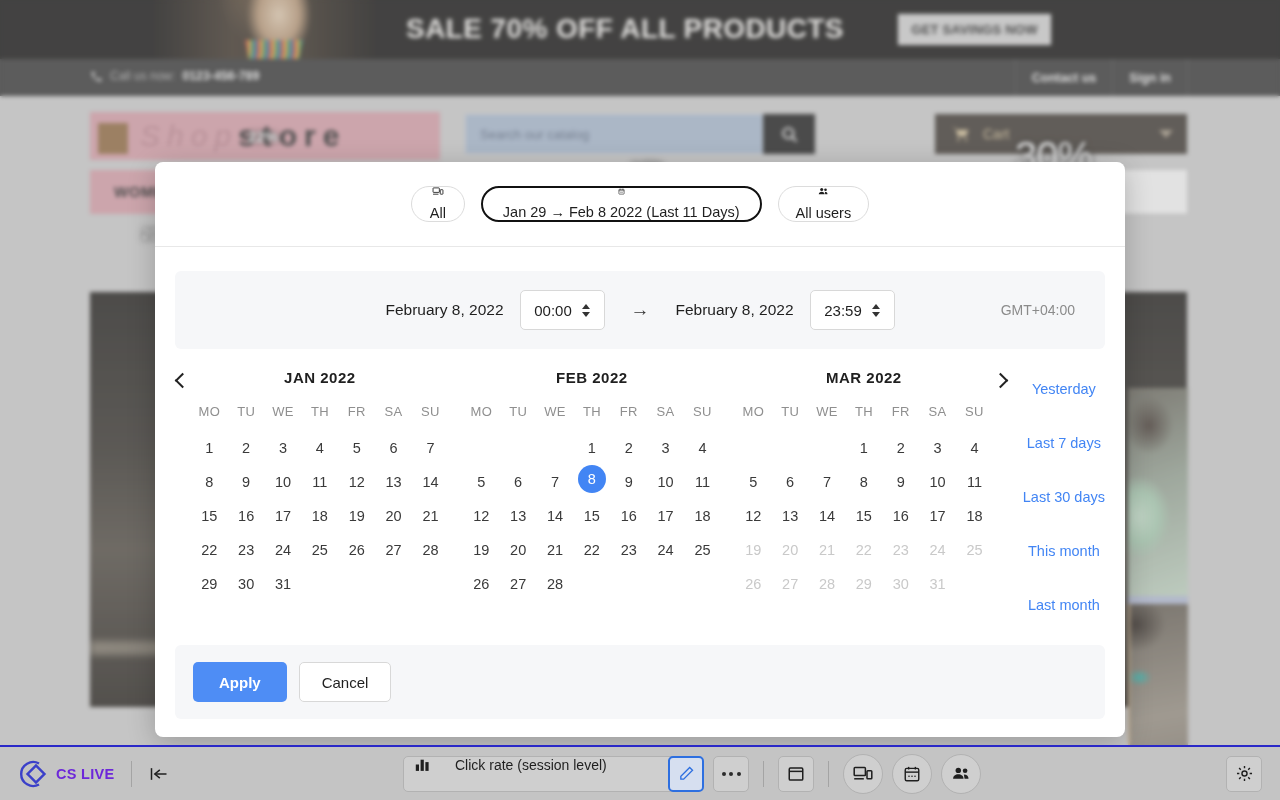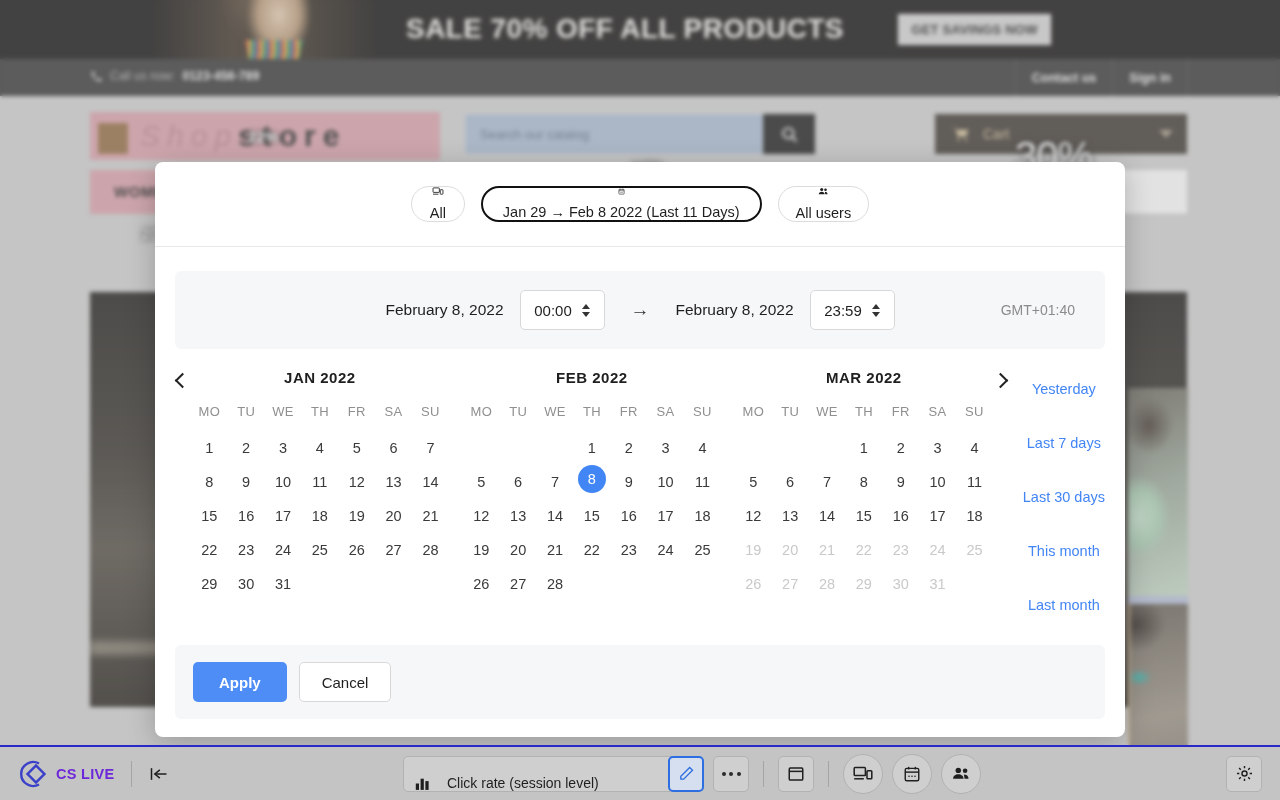--- a/index.html
+++ b/index.html
@@ -265,21 +265,21 @@
     display: flex; align-items: center;
   }
   .tb-logo { display: flex; align-items: center; gap: 8px; margin-left: 18px; }
   .tb-logo-text { font-size: 14.5px; font-weight: 700; color: #6d28d9; letter-spacing: .3px; }
   .tb-div { width: 1px; height: 26px; background: #a4a4a4; margin: 0 16px; }
   .tb-collapse { cursor: pointer; display: flex; align-items: center; }
 
   .metric-select {
     position: absolute; left: 403px; width: 290px; height: 36px;
     background: #cfcfcf; border: 1px solid #b2b2b2; border-radius: 5px;
-    display: flex; align-items: flex-end; gap: 16px; padding: 0 11px; cursor: pointer;
+    display: flex; align-items: flex-start; gap: 24px; padding: 0 11px; cursor: pointer;
   }
   .metric-label { font-size: 14px; color: #1f1f1f; flex: 1; }
 
   .tb-right { position: absolute; left: 668px; display: flex; align-items: center; gap: 9px; }
   .tb-sq {
     width: 36px; height: 36px; border: 1px solid #b2b2b2; border-radius: 5px;
     background: #cfcfcf; display: flex; align-items: center; justify-content: center; cursor: pointer;
   }
   .tb-sq.active { border: 2px solid #2d6fe0; background: #d6dff0; }
   .tb-round {
@@ -421,21 +421,21 @@
       </div>
       <span class="range-arrow">→</span>
       <span class="range-date">February 8, 2022</span>
       <div class="time-input">
         <span>23:59</span>
         <span class="spin">
             <i class="up"></i>
             <i class="dn"></i>
           </span>
       </div>
-      <span class="range-tz">GMT+01:40</span>
+      <span class="range-tz">GMT+04:00</span>
     </div>
 
     <div class="cal-area">
       <div class="cal-nav">
           <span class="chev left"></span>
         </div>
       <div id="months" style="display:flex">
           <div class="month">
             <div class="month-title">JAN 2022</div>
             <div class="dow-row">

